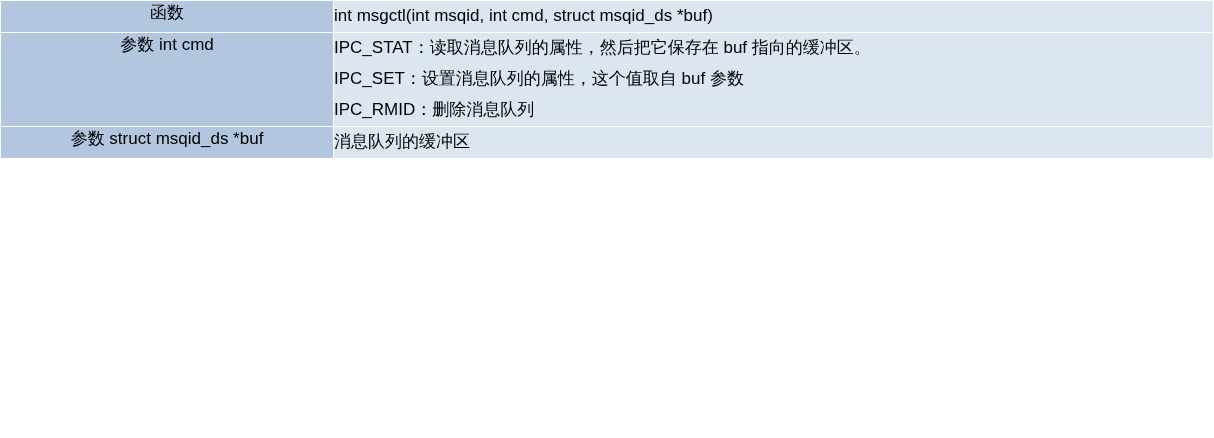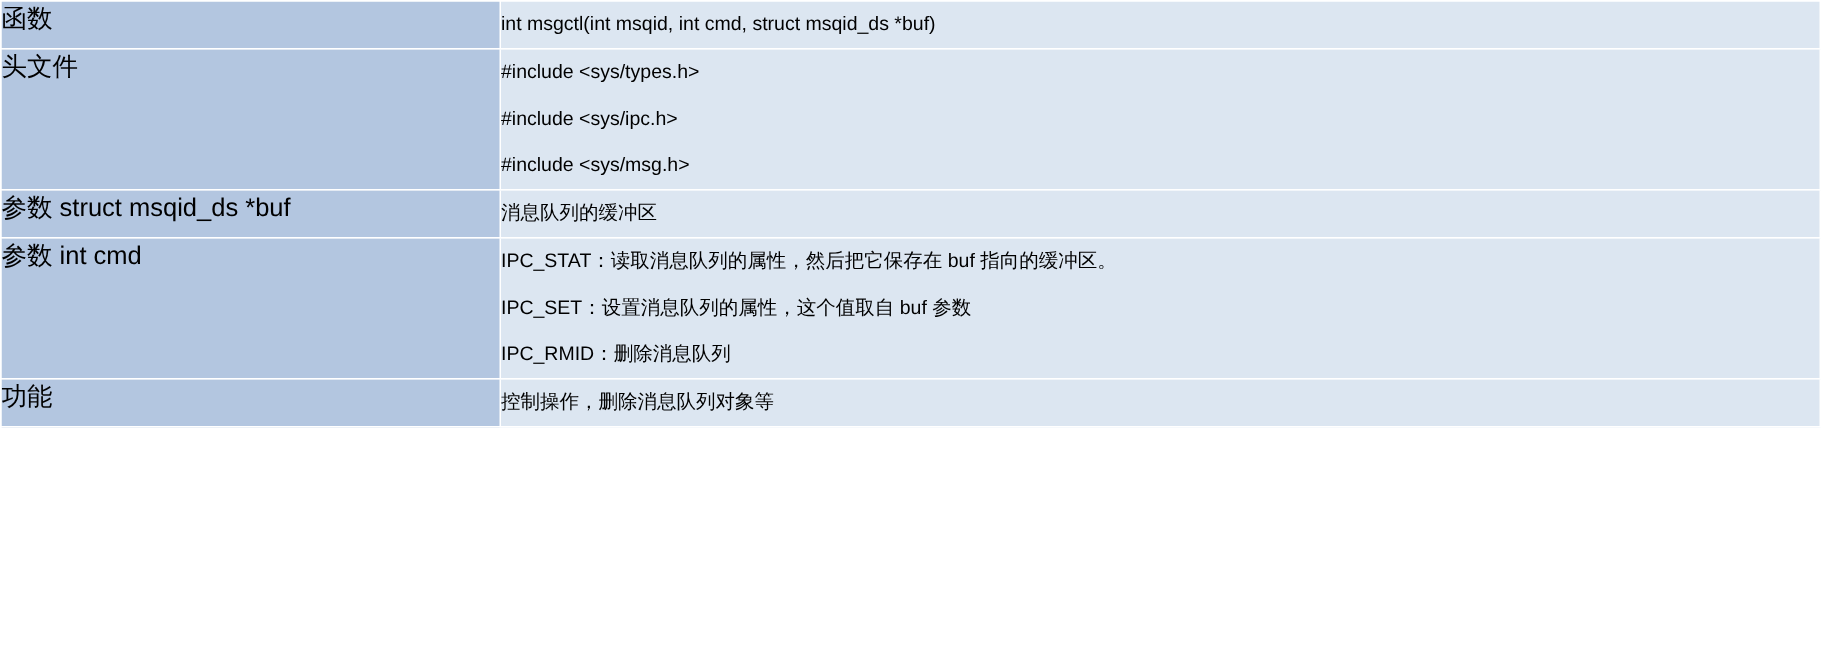--- a/index.html
+++ b/index.html
@@ -24,31 +24,32 @@
     border: 1px solid #ffffff;
   }
   .label-cell {
     width: 332px;
     background: #b3c6e0;
     padding: 7px 10px 7px 12px;
     font-size: 17px;
     line-height: 24px;
     white-space: nowrap;
     border-bottom: 1px solid #ffffff;
+    text-align: center;
   }
   .value-cell {
     background: #dce6f1;
     padding: 7px 10px 7px 14px;
     font-size: 17px;
     line-height: 24px;
     border-bottom: 1px solid #ffffff;
   }
   .value-line {
     padding: 2px 12px 3px 0;
-    font-size: 13px;
+    font-size: 17px;
     line-height: 26px;
     white-space: nowrap;
     overflow: hidden;
   }
   .label-text {
     display: block;
   }
   tr.row-func .label-cell,
   tr.row-func .value-cell { height: 22px; }
 </style>
@@ -60,48 +61,30 @@
     <tr class="row-func">
       <td class="label-cell">
         <span class="label-text">函数</span>
       </td>
       <td class="value-cell">
         <div class="value-line">int msgctl(int msqid, int cmd, struct msqid_ds *buf)</div>
       </td>
     </tr>
     <tr>
       <td class="label-cell">
-        <span class="label-text">头文件</span>
+        <span class="label-text">参数 int cmd</span>
       </td>
       <td class="value-cell">
-        <div class="value-line">#include &lt;sys/types.h&gt;</div>
-        <div class="value-line">#include &lt;sys/ipc.h&gt;</div>
-        <div class="value-line">#include &lt;sys/msg.h&gt;</div>
+        <div class="value-line">IPC_STAT：读取消息队列的属性，然后把它保存在 buf 指向的缓冲区。</div>
+        <div class="value-line">IPC_SET：设置消息队列的属性，这个值取自 buf 参数</div>
+        <div class="value-line">IPC_RMID：删除消息队列</div>
       </td>
     </tr>
     <tr>
       <td class="label-cell">
         <span class="label-text">参数 struct msqid_ds *buf</span>
       </td>
       <td class="value-cell">
         <div class="value-line">消息队列的缓冲区</div>
       </td>
     </tr>
-    <tr>
-      <td class="label-cell">
-        <span class="label-text">参数 int cmd</span>
-      </td>
-      <td class="value-cell">
-        <div class="value-line">IPC_STAT：读取消息队列的属性，然后把它保存在 buf 指向的缓冲区。</div>
-        <div class="value-line">IPC_SET：设置消息队列的属性，这个值取自 buf 参数</div>
-        <div class="value-line">IPC_RMID：删除消息队列</div>
-      </td>
-    </tr>
-    <tr>
-      <td class="label-cell">
-        <span class="label-text">功能</span>
-      </td>
-      <td class="value-cell">
-        <div class="value-line">控制操作，删除消息队列对象等</div>
-      </td>
-    </tr>
   </tbody>
 </table>
 
 </body></html>

